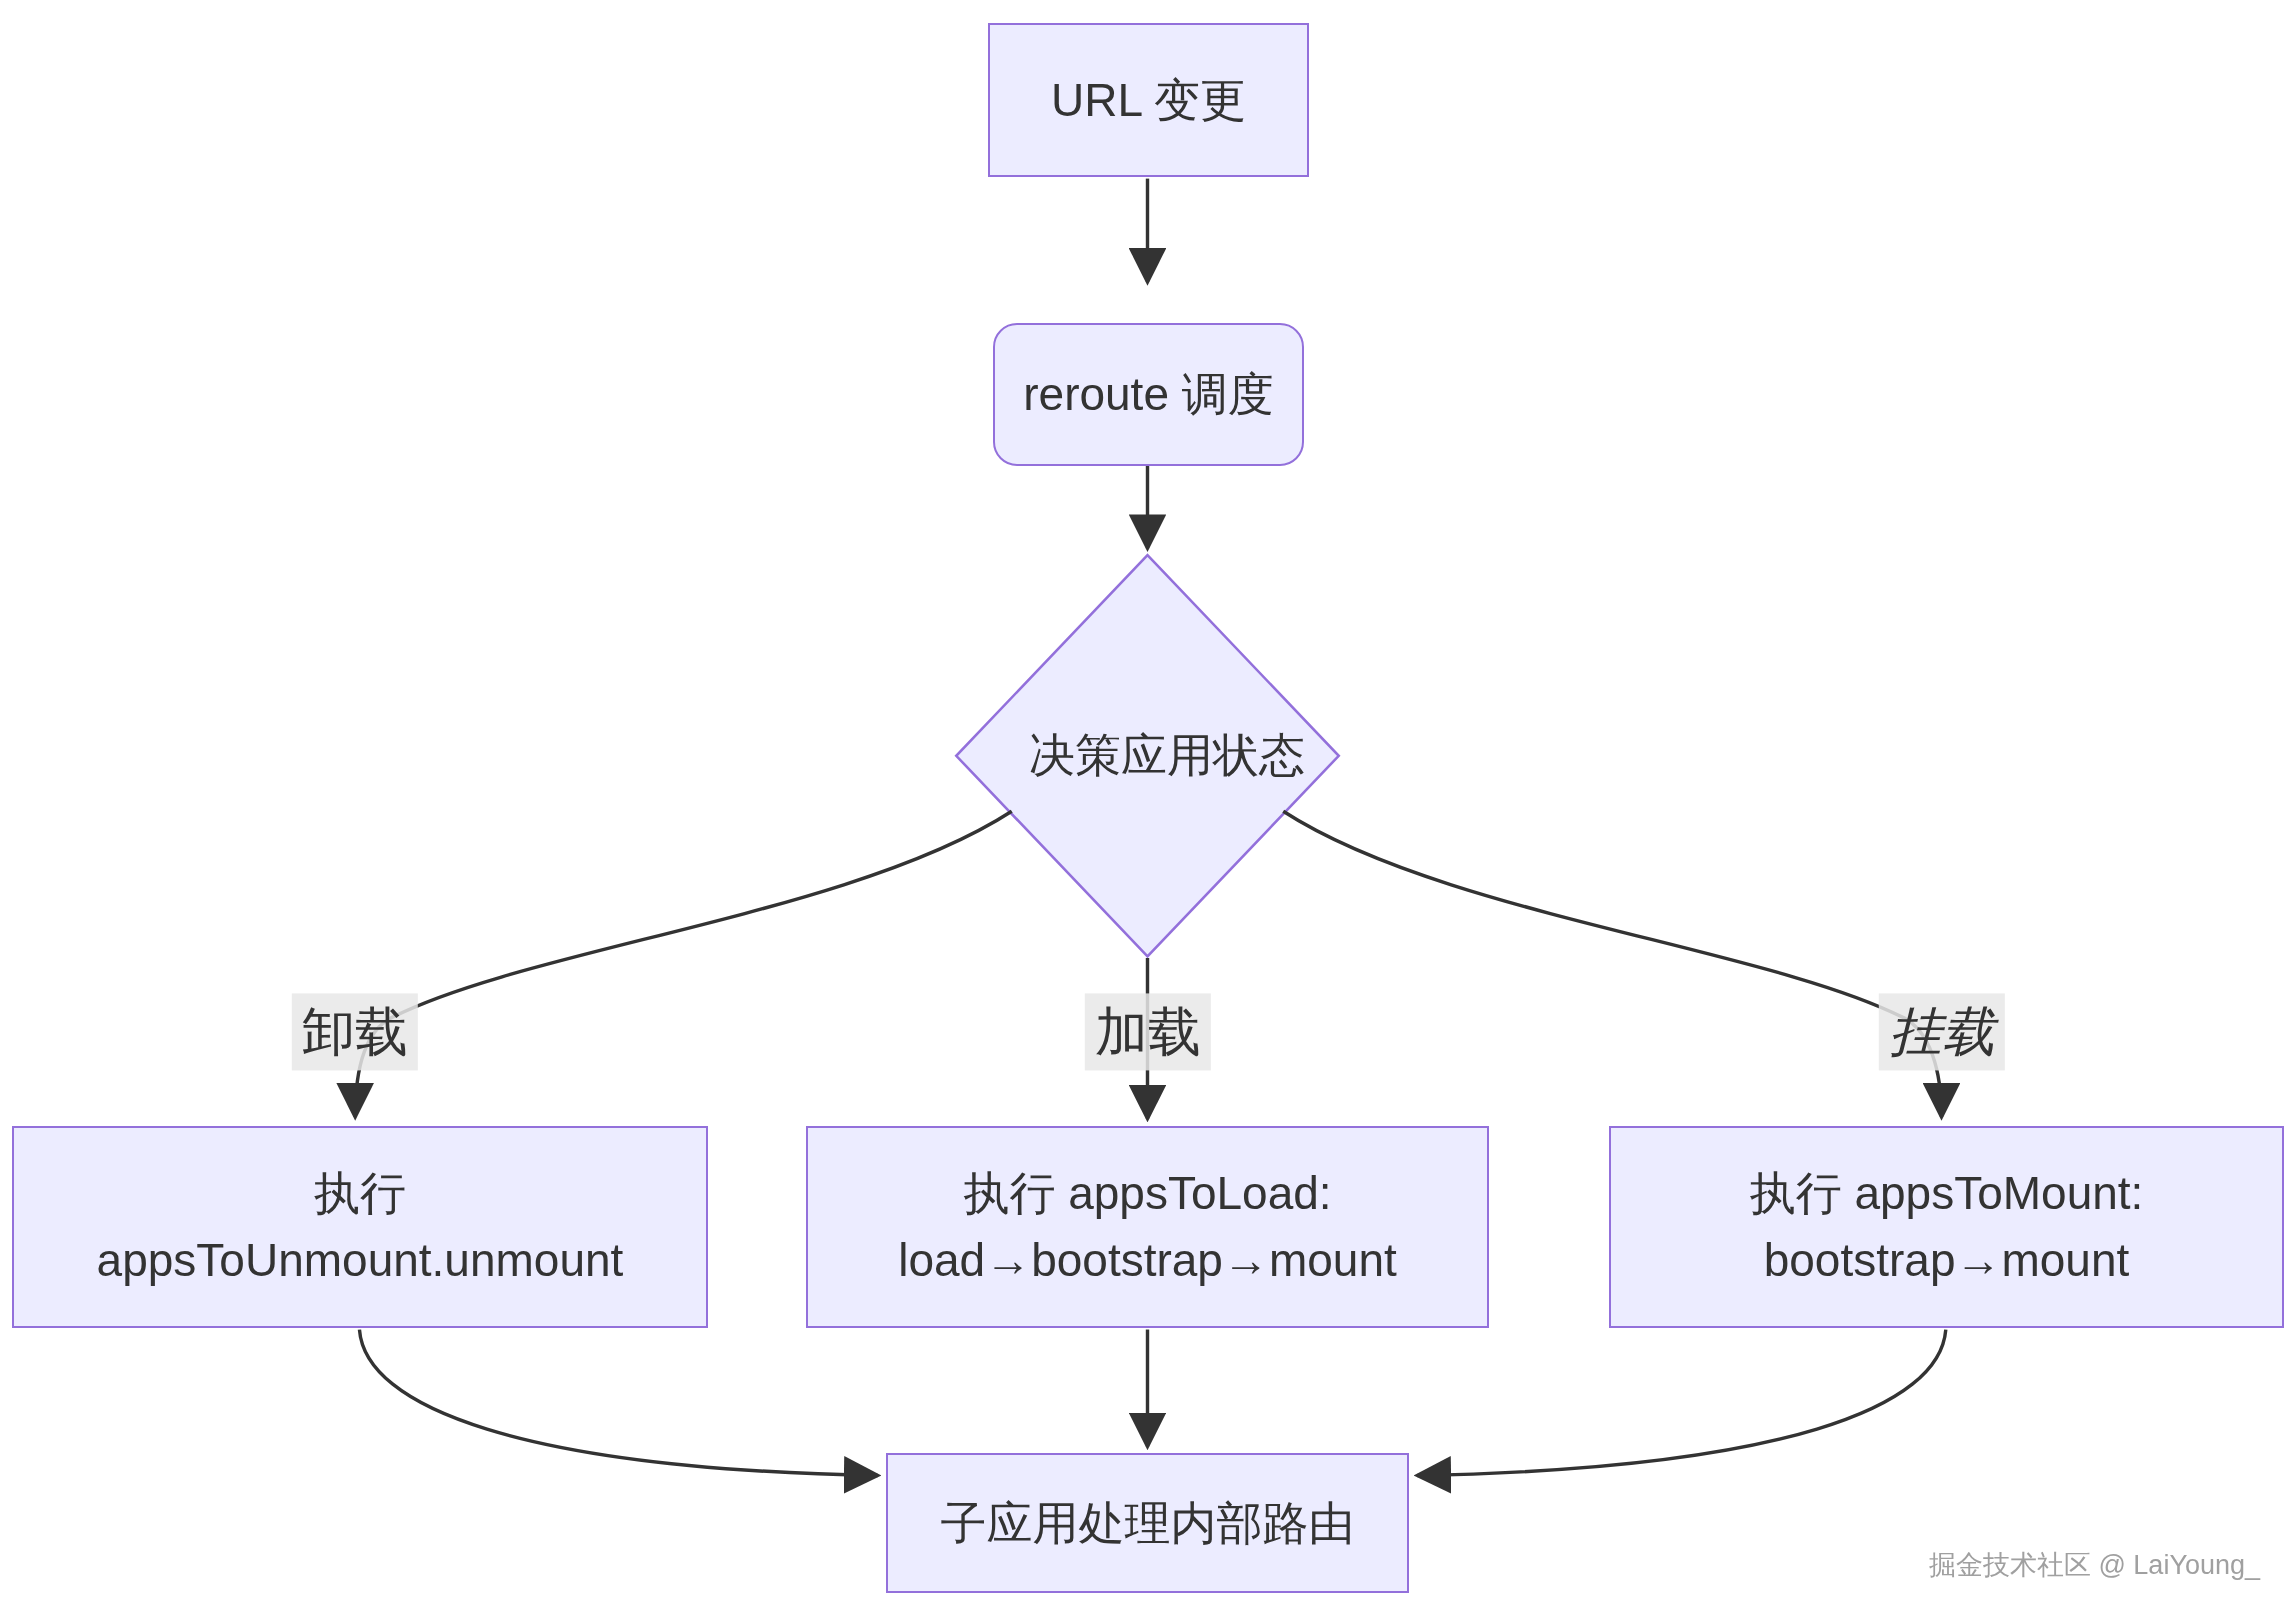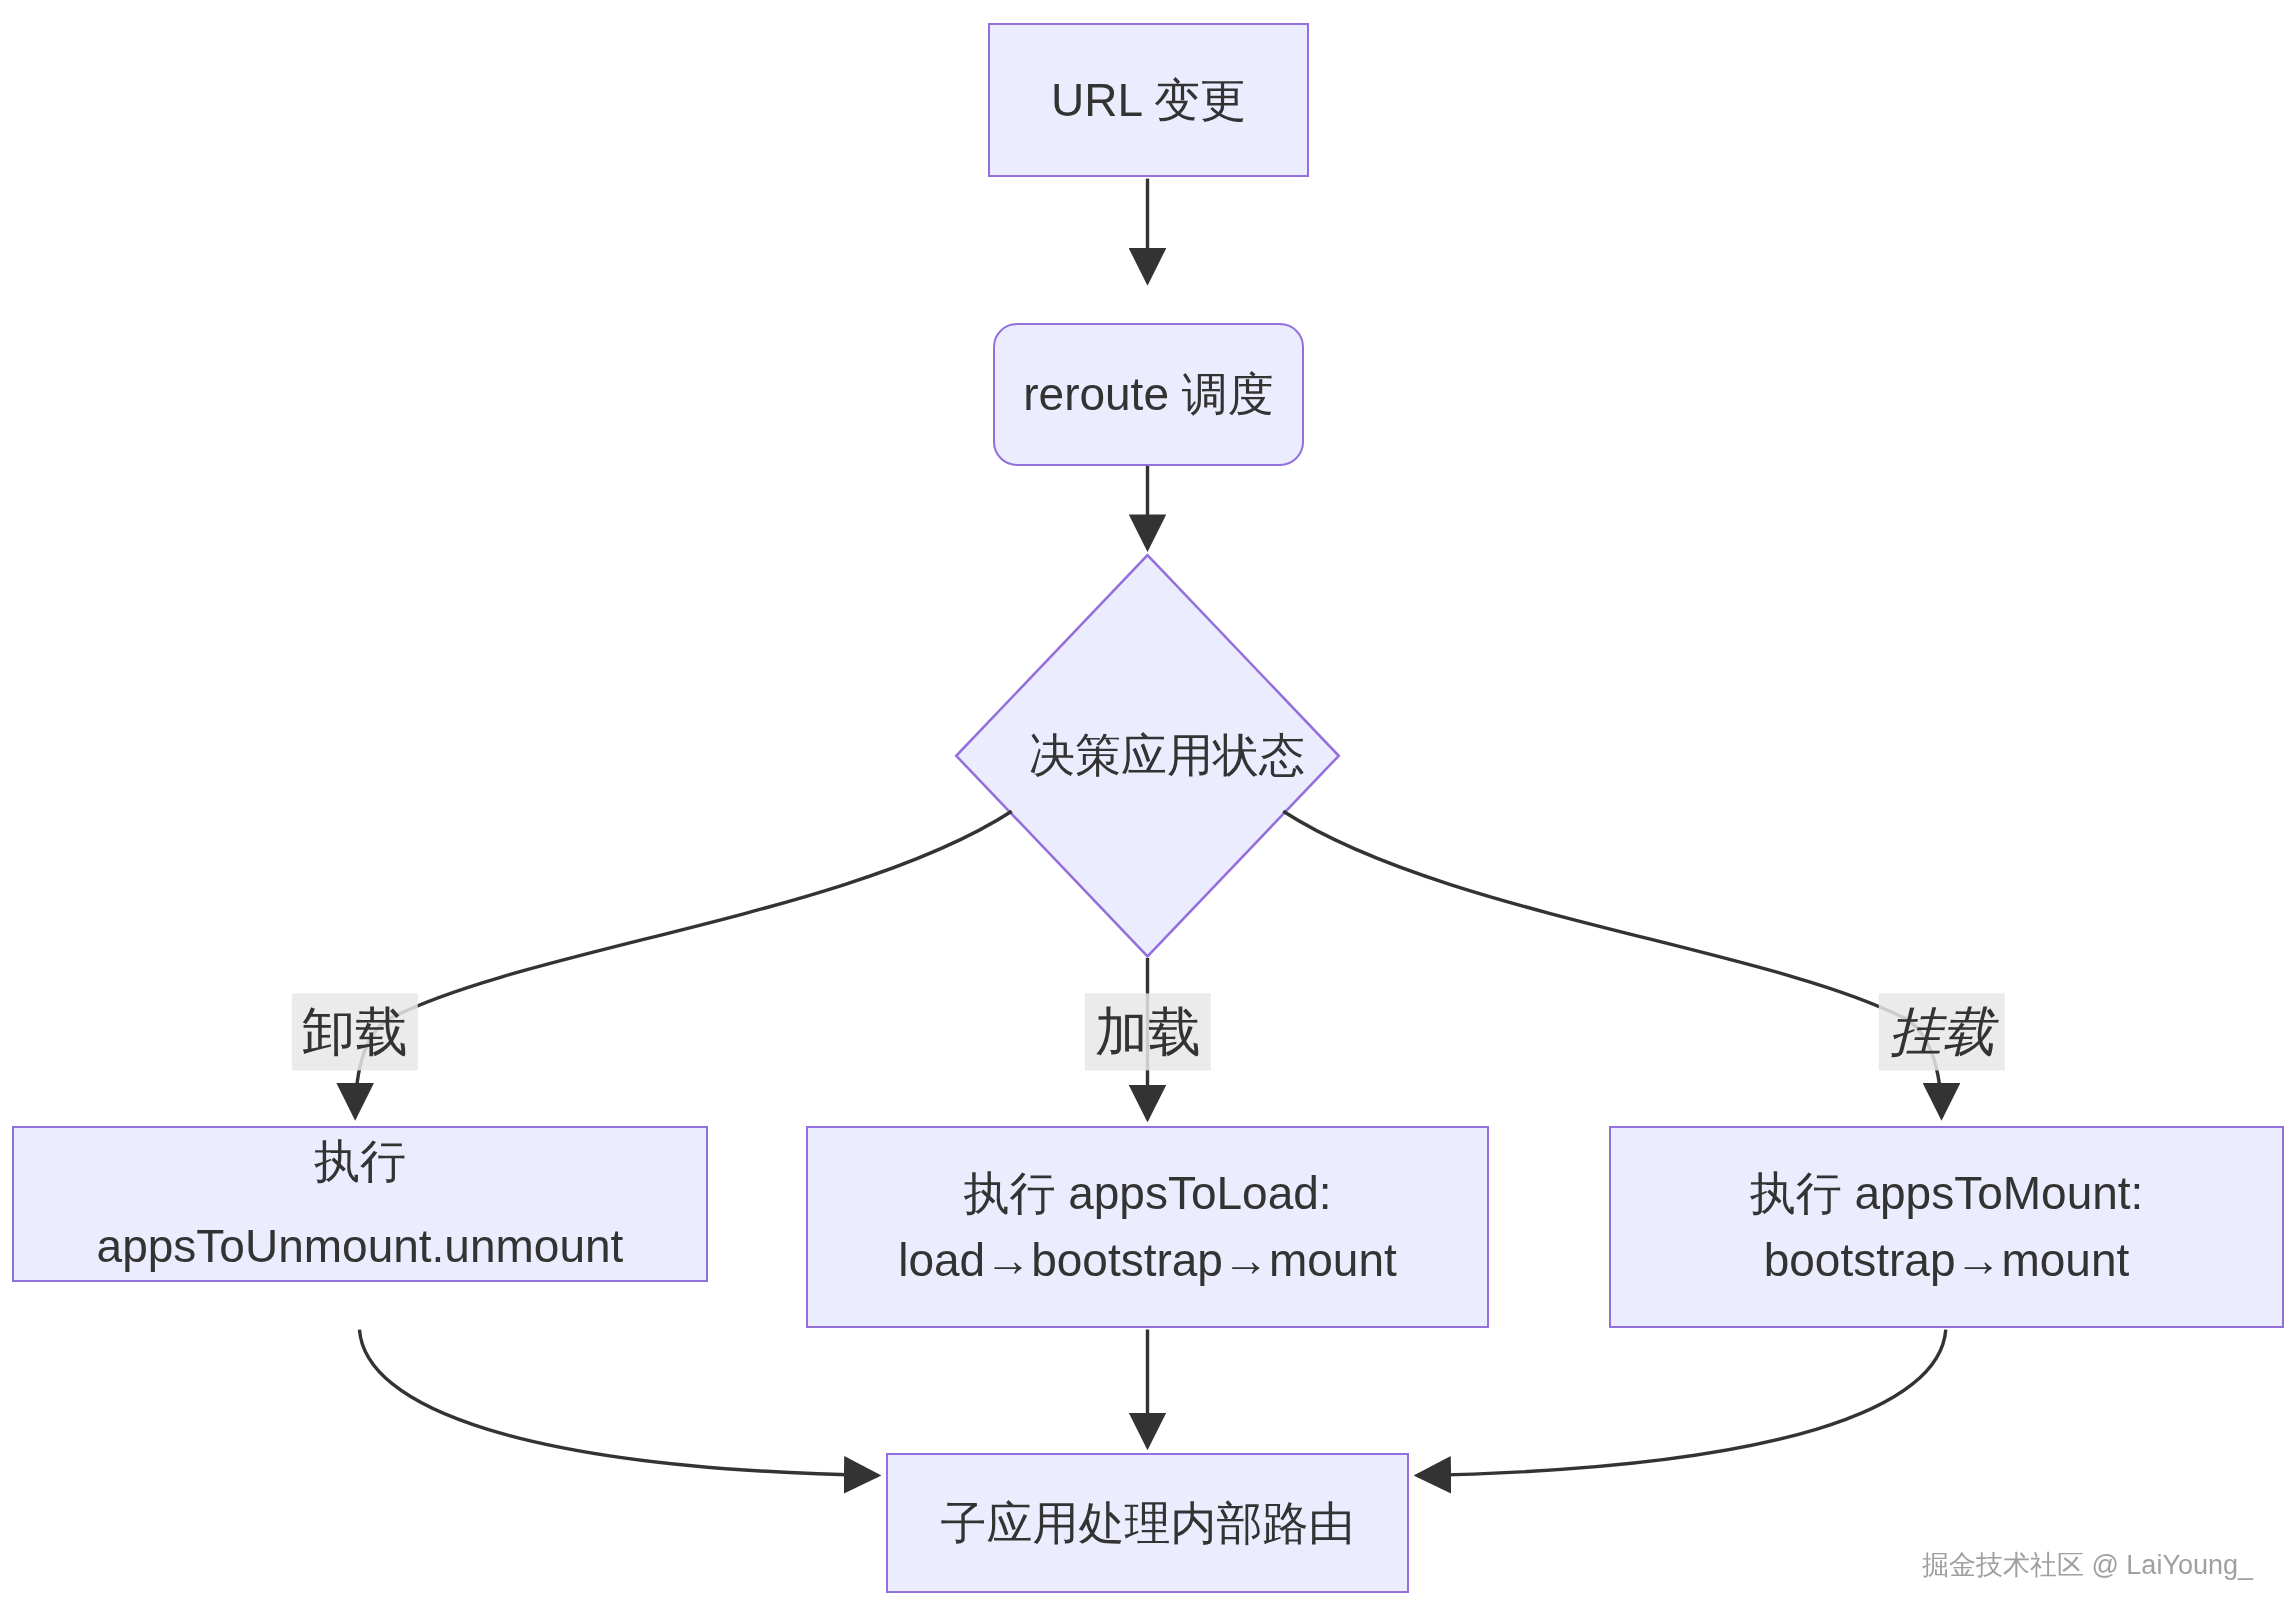--- a/index.html
+++ b/index.html
@@ -45,21 +45,21 @@
     transform: translate(-50%, -50%);
     background: var(--label_bg, rgba(232,232,232,0.85));
     color: var(--text, #333333);
     font-size: 53px;
     line-height: 1.2;
     padding: 6.8px 10.2px;
     white-space: nowrap;
   }
   .watermark {
     position: absolute;
-    right: 42px;
+    right: 35px;
     bottom: 31px;
     font-size: 27px;
     color: #a0a0a0;
     text-shadow: 1.7px 1.7px 0.9px #ffffff;
     white-space: nowrap;
   }
 </style>
 </head>
 <body>
 
@@ -87,21 +87,21 @@
   <div class="node sharp" style="left: 988px; top: 23px; width: 321px; height: 154px;">
     <span>URL 变更</span>
   </div>
 
   <div class="node rounded" style="left: 993px; top: 287px; width: 311px; height: 143px; margin-top: 36px;">
     <span>reroute 调度</span>
   </div>
 
   <div class="diamond-label" style="left: 1148px; top: 756px; margin-left: 19px;">决策应用状态</div>
 
-  <div class="node sharp" style="left: 12px; top: 1126px; width: 696px; height: 156px; justify-content: space-between;">
+  <div class="node sharp" style="left: 12px; top: 1126px; width: 696px; height: 202px;">
     <span>执行</span>
     <span>appsToUnmount.unmount</span>
   </div>
 
   <div class="node sharp" style="left: 806px; top: 1126px; width: 683px; height: 202px;">
     <span>执行 appsToLoad:</span>
     <span>load→bootstrap→mount</span>
   </div>
 
   <div class="node sharp" style="left: 886px; top: 1453px; width: 523px; height: 140px;">

